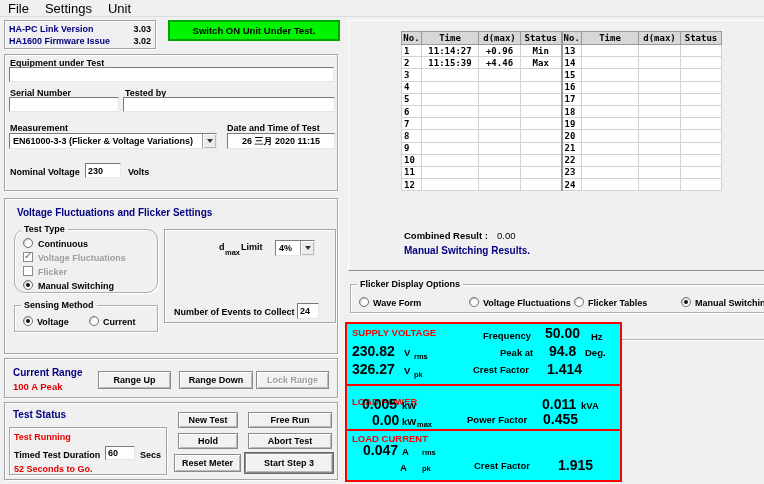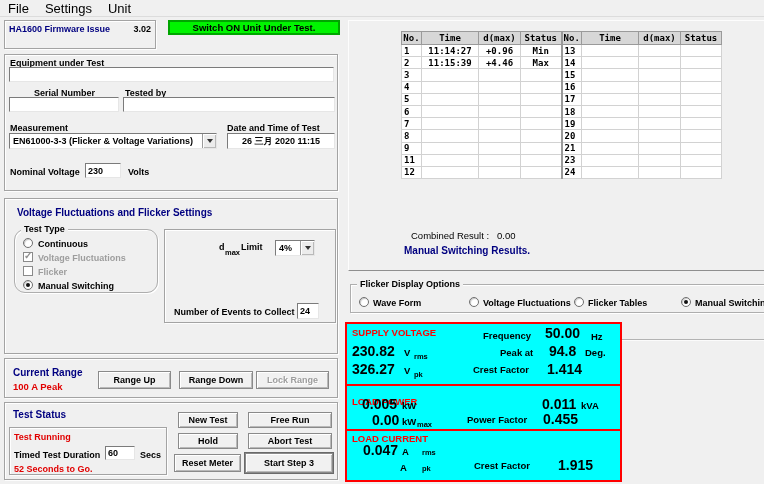--- a/index.html
+++ b/index.html
@@ -70,21 +70,21 @@
                    border:1px solid #8a8a8a; }
   #results-table th { background:#d7d7d7; border:1px solid #9a9a9a; height:13px;
                       font-weight:bold; padding:0 1px; text-align:center; }
   #results-table td { border:1px solid #d2d2d2; height:12.2px; padding:0 2px; }
   #results-table td.no { text-align:left; }
   #results-table td.time, #results-table td.dmax, #results-table td.status { text-align:center; }
   #results-table th:nth-child(5), #results-table td:nth-child(5) { border-left:2px solid #9a9a9a; }
   .c-no { width:20px; } .c-time { width:57px; } .c-dmax { width:42px; } .c-status { width:41px; }
 
   
-  #switch-btn { position:absolute; left:168px; top:20px; width:172px; height:15px;
+  #switch-btn { position:absolute; left:168px; top:20px; width:172px; height:21px;
                 background:#00f400; border:2px solid #00a500; color:#000;
                 font-weight:bold; font-size:9.5px; display:flex; align-items:center; justify-content:center;
                 white-space:nowrap; }
 
   
   .meter { position:absolute; background:#00ffff; border:2px solid #ff0000; }
   .m-title { position:absolute; color:#ff0000; font-weight:bold; font-size:9.5px; white-space:nowrap; }
   .mv { position:absolute; font-weight:bold; font-size:14px; white-space:nowrap; }
   .ml { position:absolute; font-weight:bold; font-size:9.5px; white-space:nowrap; }
   .munit { position:absolute; font-weight:bold; font-size:9.5px; }
@@ -99,31 +99,35 @@
 <body>
 
 <div id="menubar" class="abs">
   <span class="menu-item">File</span>
   <span class="menu-item">Settings</span>
   <span class="menu-item">Unit</span>
 </div>
 
 <div class="panel" style="left:4px; top:20px; width:152px; height:29px; padding:2px 4px;">
   <div style="display:flex; justify-content:space-between; line-height:12px;">
+    <span class="lbl navy">HA-PC Link Version</span>
+    <span class="lbl">3.03</span>
+  </div>
+  <div style="display:flex; justify-content:space-between; line-height:12px;">
     <span class="lbl navy">HA1600 Firmware Issue</span>
     <span class="lbl">3.02</span>
   </div>
 </div>
 
 <div id="switch-btn">Switch ON Unit Under Test.</div>
 
 <div class="panel" style="left:4px; top:54px; width:334px; height:137px;">
   <span class="abs lbl" style="left:5px; top:3px;">Equipment under Test</span>
   <input class="sunken" style="left: 4px; top: 12px; width: 325px; height: 15px;" value="">
-  <span class="abs lbl" style="left:5px; top:33px;margin-left:24px;">Serial Number</span>
+  <span class="abs lbl" style="left:5px; top:33px;">Serial Number</span>
   <input class="sunken" style="left: 4px; top: 42px; width: 110px; height: 15px;" value="">
   <span class="abs lbl" style="left:120px; top:33px;">Tested by</span>
   <input class="sunken" style="left: 118px; top: 42px; width: 212px; height: 15px;" value="">
 
   <span class="abs lbl" style="left:5px; top:68px;">Measurement</span>
   <div class="dropdown" style="left:4px; top:78px; width:208px; height:16px;">
     <span class="dd-text">EN61000-3-3 (Flicker &amp; Voltage Variations)</span>
     <span class="dd-btn">
         <span class="dd-arrow"></span>
       </span>
@@ -161,20 +165,27 @@
     <div class="dropdown" style="left:110px; top:10px; width:40px; height:16px;">
       <span class="dd-text">4%</span>
       <span class="dd-btn">
           <span class="dd-arrow"></span>
         </span>
     </div>
     <span class="abs lbl" style="left:9px; top:77px;">Number of Events to Collect</span>
     <input class="sunken" style="left: 132px; top: 73px; width: 22px; height: 16px;" value="24">
   </div>
 
+  <div class="groupbox" style="left:9px; top:106px; width:144px; height:27px;">
+    <span class="gb-label">Sensing Method</span>
+    <span class="radio checked" style="left:8px; top:10px;"></span>
+    <span class="abs lbl" style="left:22px; top:11px;">Voltage</span>
+    <span class="radio" style="left:74px; top:10px;"></span>
+    <span class="abs lbl" style="left:88px; top:11px;">Current</span>
+  </div>
 </div>
 
 <div class="panel" style="left:4px; top:358px; width:334px; height:40px;">
   <span class="abs title10 navy" style="left:8px; top:8px;">Current Range</span>
   <span class="abs lbl redtx" style="left:8px; top:22px; font-size:9.5px;">100 A Peak</span>
   <div class="btn" style="left:93px; top:12px; width:73px; height:18px;">Range Up</div>
   <div class="btn" style="left:174px; top:12px; width:74px; height:18px;">Range Down</div>
   <div class="btn disabled" style="left:251px; top:12px; width:73px; height:18px;">Lock Range</div>
 </div>
 
@@ -305,20 +316,30 @@
             <td class="no">9</td>
             <td class="time"></td>
             <td class="dmax"></td>
             <td class="status"></td>
             <td class="no">21</td>
             <td class="time"></td>
             <td class="dmax"></td>
             <td class="status"></td>
           </tr>
           <tr>
+            <td class="no">10</td>
+            <td class="time"></td>
+            <td class="dmax"></td>
+            <td class="status"></td>
+            <td class="no">22</td>
+            <td class="time"></td>
+            <td class="dmax"></td>
+            <td class="status"></td>
+          </tr>
+          <tr>
             <td class="no">11</td>
             <td class="time"></td>
             <td class="dmax"></td>
             <td class="status"></td>
             <td class="no">23</td>
             <td class="time"></td>
             <td class="dmax"></td>
             <td class="status"></td>
           </tr>
           <tr>
@@ -327,21 +348,21 @@
             <td class="dmax"></td>
             <td class="status"></td>
             <td class="no">24</td>
             <td class="time"></td>
             <td class="dmax"></td>
             <td class="status"></td>
           </tr>
         </tbody>
     </table>
   </div>
-  <span class="abs" style="left:62px; top:209px; font-size:9.5px;">Combined Result :</span>
+  <span class="abs" style="left:55px; top:209px; font-size:9.5px;font-weight:bold;">Combined Result :</span>
   <span class="abs" style="left:148px; top:209px; font-size:9.5px;">0.00</span>
   <span class="abs title10 navy" style="left:55px; top:224px;">Manual Switching Results.</span>
 </div>
 
 <div class="groupbox" style="left:350px; top:284px; width:420px; height:29px;">
   <span class="gb-label">Flicker Display Options</span>
   <span class="radio" style="left:8px; top:12px;"></span>
   <span class="abs lbl" style="left:22px; top:13px;">Wave Form</span>
   <span class="radio" style="left:118px; top:12px;"></span>
   <span class="abs lbl" style="left:132px; top:13px;">Voltage Fluctuations</span>

